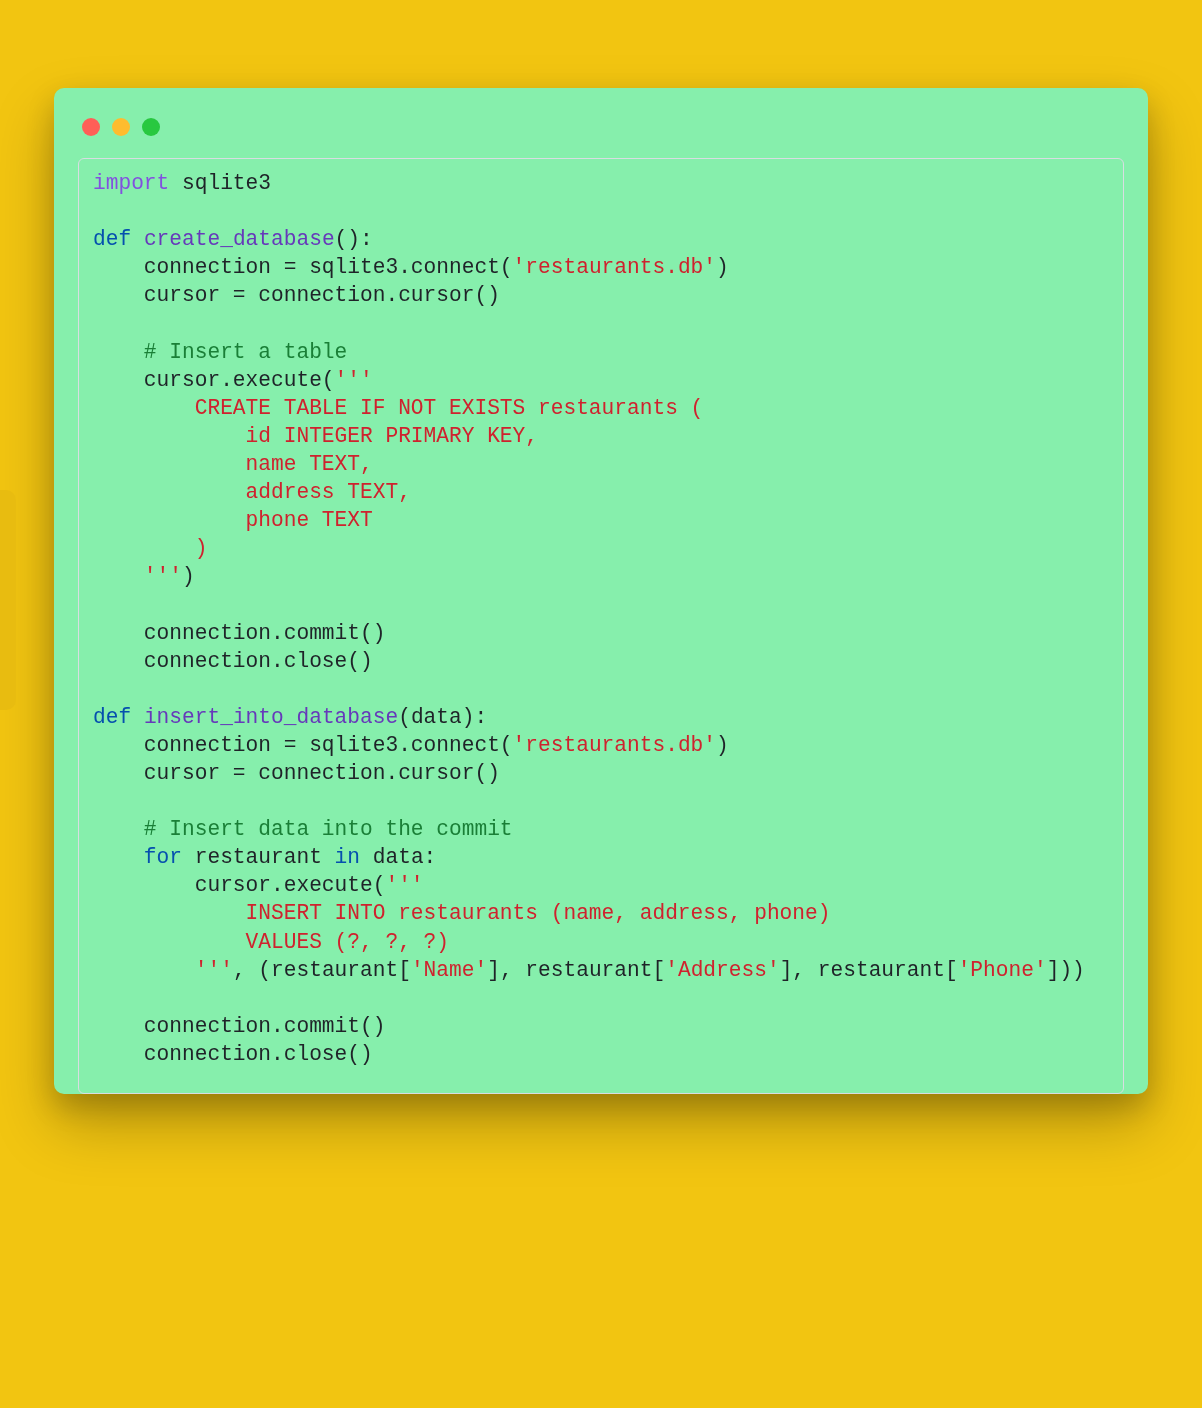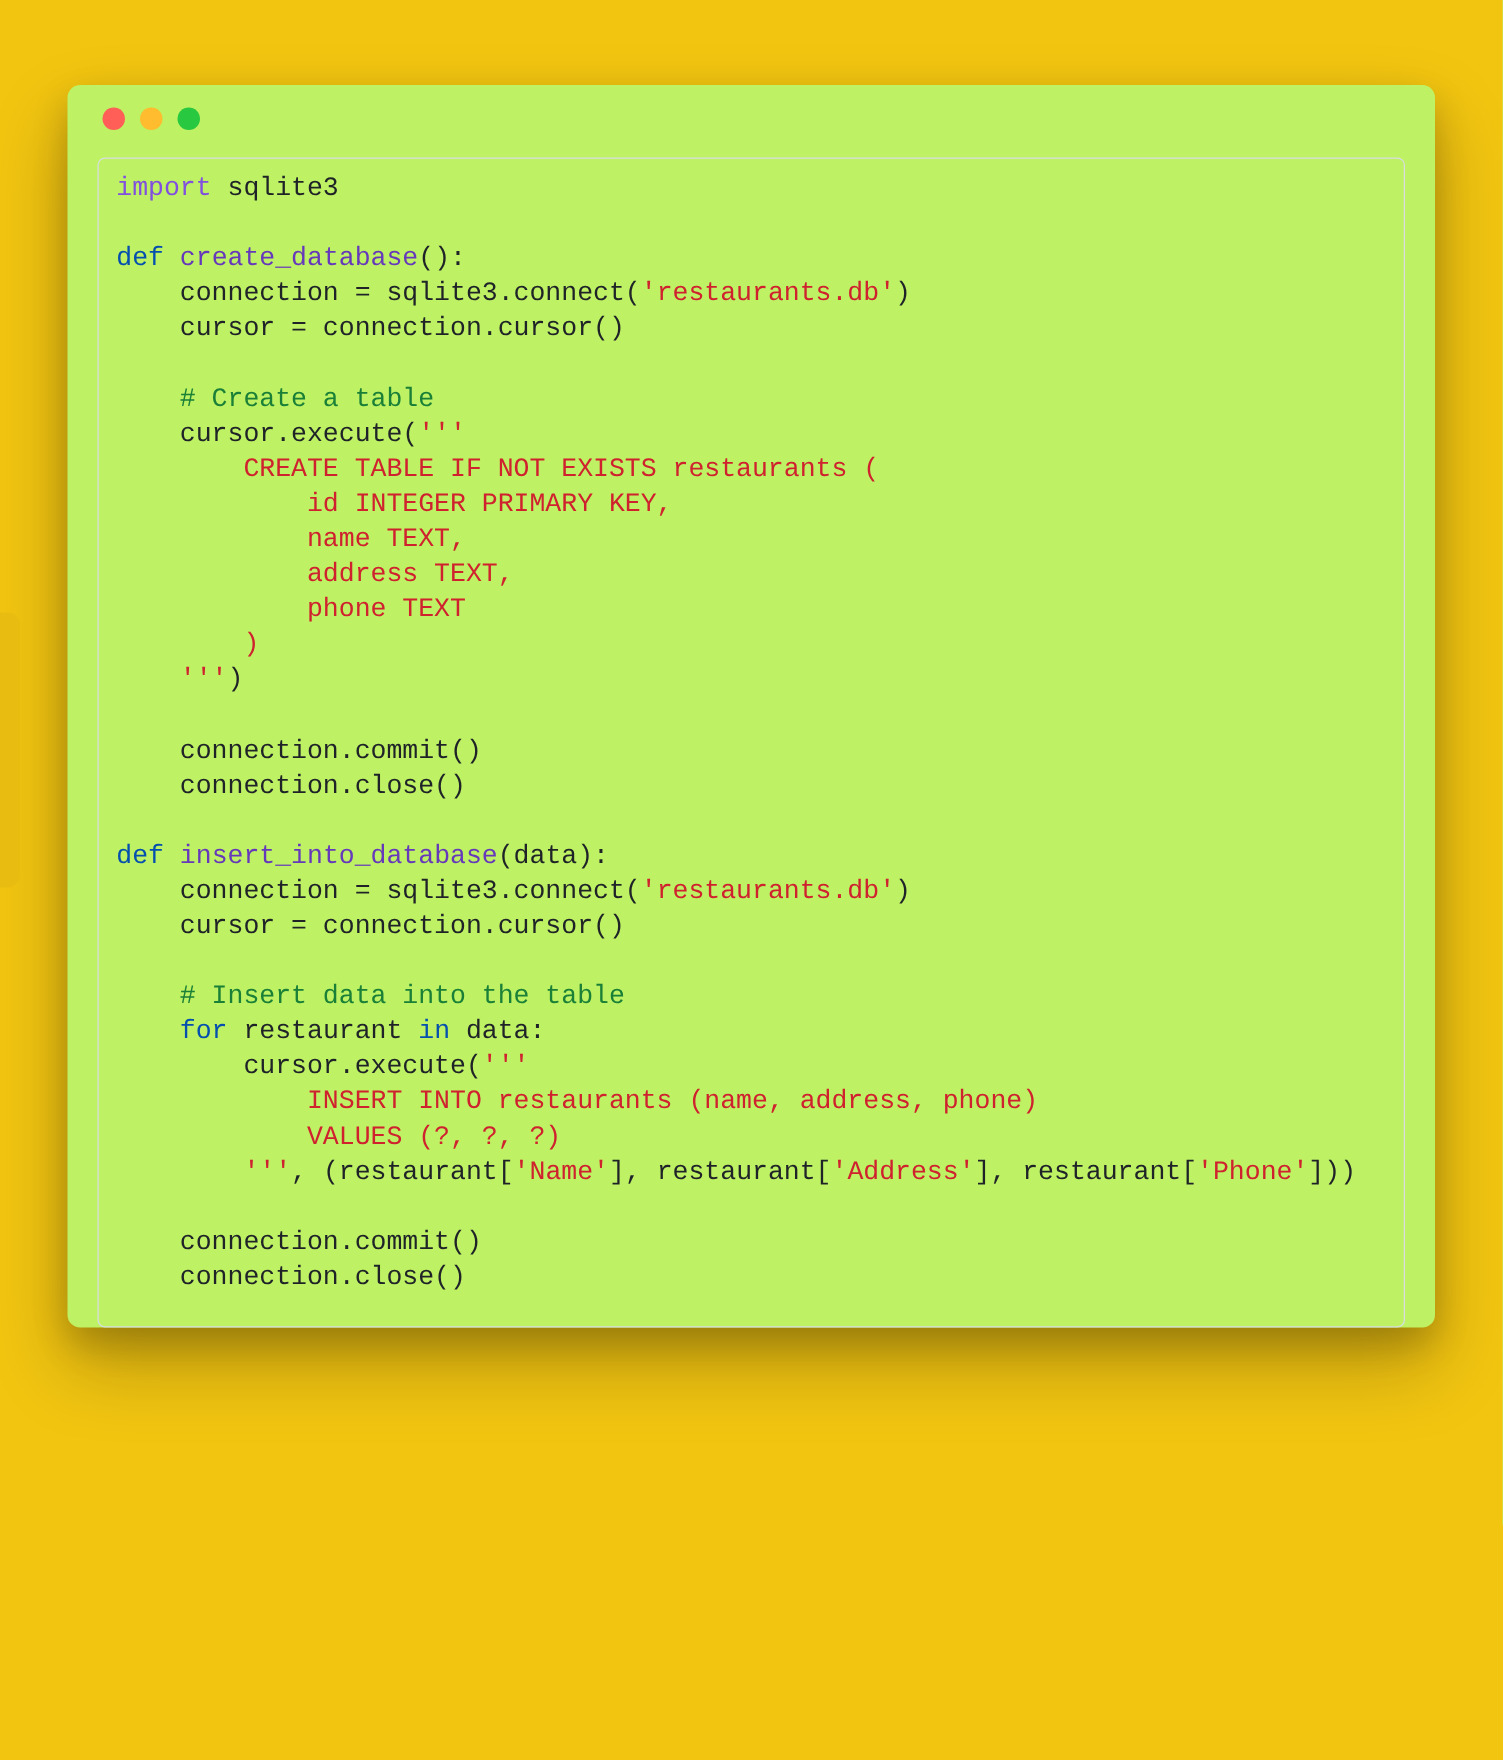--- a/index.html
+++ b/index.html
@@ -14,24 +14,25 @@
   }
   .tab-left {
     position: absolute;
     left: 0; top: 490px;
     width: 16px; height: 220px;
     background: #e8bc10;
     border-radius: 0 10px 10px 0;
   }
   .window {
     width: 100%;
-    background: #bef264;
+    background: #86efac;
     border-radius: 10px;
     box-shadow: 0 30px 60px rgba(0,0,0,0.25), 0 12px 28px rgba(0,0,0,0.18);
-    padding: 12px 24px 0 24px;
+    padding: 24px 24px 0 24px;
+    margin-top: 20px;
   }
   .traffic-lights {
     display: flex;
     gap: 12px;
     padding: 6px 4px 22px 4px;
   }
   .dot {
     width: 18px; height: 18px;
     border-radius: 50%;
   }
@@ -71,38 +72,38 @@
     <div class="dot yellow"></div>
     <div class="dot green"></div>
   </div>
   <div class="code-box">
     <pre class="code" id="code-pre"><span class="kw-import">import</span> sqlite3
 
 <span class="kw-blue">def</span> <span class="fn-name">create_database</span>():
     connection = sqlite3.connect(<span class="string">'restaurants.db'</span>)
     cursor = connection.cursor()
 
-    <span class="comment"># Create a table</span>
+    <span class="comment"># Insert a table</span>
     cursor.execute(<span class="string">'''
         CREATE TABLE IF NOT EXISTS restaurants (
             id INTEGER PRIMARY KEY,
             name TEXT,
             address TEXT,
             phone TEXT
         )
     '''</span>)
 
     connection.commit()
     connection.close()
 
 <span class="kw-blue">def</span> <span class="fn-name">insert_into_database</span>(data):
     connection = sqlite3.connect(<span class="string">'restaurants.db'</span>)
     cursor = connection.cursor()
 
-    <span class="comment"># Insert data into the table</span>
+    <span class="comment"># Insert data into the commit</span>
     <span class="kw-blue">for</span> restaurant <span class="kw-blue">in</span> data:
         cursor.execute(<span class="string">'''
             INSERT INTO restaurants (name, address, phone)
             VALUES (?, ?, ?)
         '''</span>, (restaurant[<span class="string">'Name'</span>], restaurant[<span class="string">'Address'</span>], restaurant[<span class="string">'Phone'</span>]))
 
     connection.commit()
     connection.close()
 </pre>
   </div>

